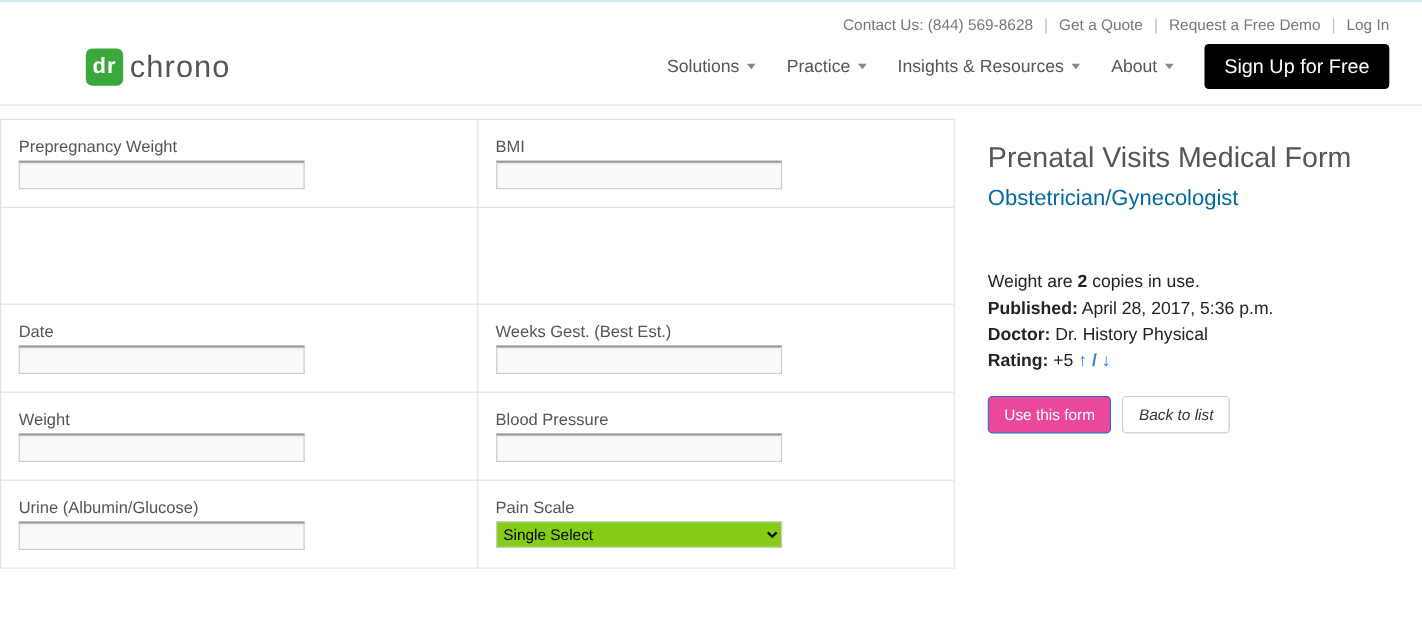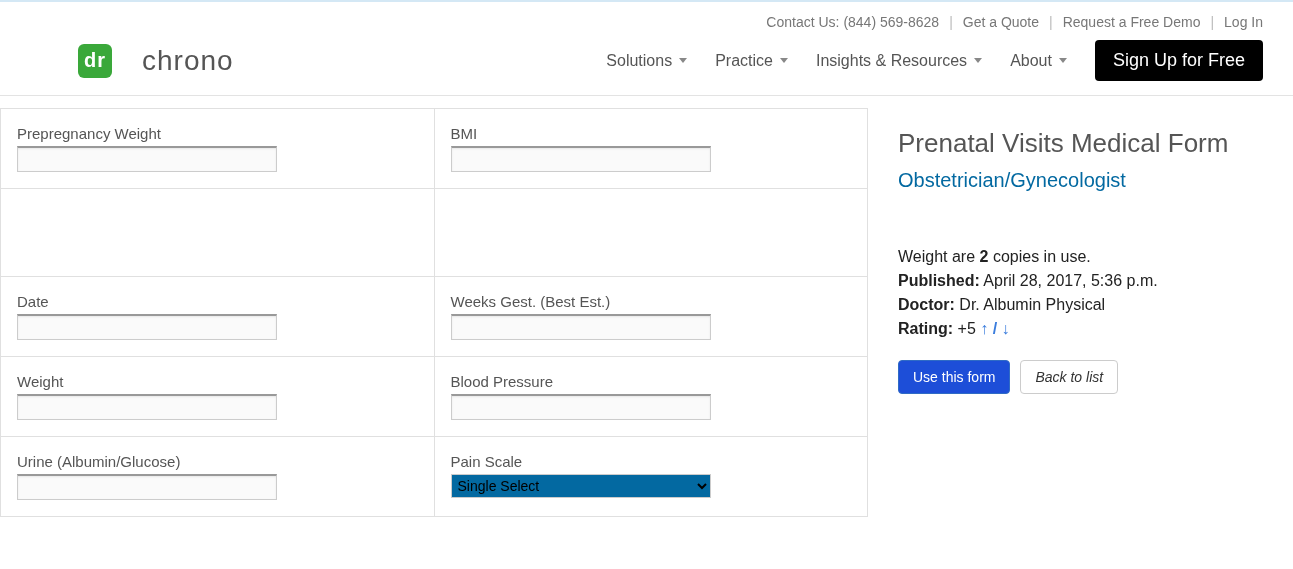--- a/index.html
+++ b/index.html
@@ -21,21 +21,21 @@
     }
     .topbar-item { color: #777; cursor: pointer; }
     .topbar-sep { color: #bbb; margin: 0 10px; }
     .header {
       display: flex;
       align-items: center;
       justify-content: space-between;
       padding: 10px 30px 14px 78px;
       border-bottom: 1px solid #e3e3e3;
     }
-    .logo { display: flex; align-items: center; font-size: 28px; color: #555; letter-spacing: 1px; gap: 24px; }
+    .logo { display: flex; align-items: center; font-size: 28px; color: #555; letter-spacing: 1px; }
     .logo-badge {
       background: #3aa83a;
       color: #fff;
       font-weight: 600;
       border-radius: 6px;
       width: 34px;
       height: 34px;
       display: inline-flex;
       align-items: center;
       justify-content: center;
@@ -93,21 +93,21 @@
       border: 1px solid #ccc;
       border-top: 2px solid #999;
       background: #fafafa;
       box-shadow: inset 0 1px 2px rgba(0,0,0,0.08);
       padding: 0 4px;
     }
     .field-select {
       width: 260px;
       height: 24px;
       border: 1px solid #ccc;
-      background: #0369a1;
+      background: #84cc16;
       font-size: 14px;
       padding: 0 2px;
     }
     .sidebar {
       padding: 20px 30px 0 30px;
       flex: 1;
     }
     .page-title {
       font-size: 26px;
       font-weight: 400;
@@ -118,21 +118,21 @@
       font-size: 20px;
       color: #0369a1;
       margin-bottom: 56px;
     }
     .info-line { font-size: 16px; color: #222; margin-bottom: 6px; }
     .info-line b { font-weight: 700; }
     .rating-arrows { color: #3b7ddd; font-weight: bold; }
     .rating-up, .rating-down { cursor: pointer; }
     .action-row { margin-top: 22px; display: flex; gap: 10px; }
     .btn-primary {
-      background: #1d4ed8;
+      background: #ec4899;
       color: #fff;
       border: 1px solid #2f6bc5;
       padding: 8px 14px;
       border-radius: 4px;
       font-size: 14px;
       cursor: pointer;
     }
     .btn-default {
       background: #fff;
       color: #333;
@@ -241,21 +241,21 @@
     <h1 class="page-title">Prenatal Visits Medical Form</h1>
     <div class="page-subtitle">Obstetrician/Gynecologist</div>
 
     <div class="info-line">
       <span>Weight are </span><b>2</b><span> copies in use.</span>
     </div>
     <div class="info-line">
       <b>Published:</b><span> April 28, 2017, 5:36 p.m.</span>
     </div>
     <div class="info-line">
-      <b>Doctor:</b><span> Dr. Albumin Physical</span>
+      <b>Doctor:</b><span> Dr. History Physical</span>
     </div>
     <div class="info-line">
       <b>Rating:</b><span> +5  </span>
       <span class="rating-arrows">
         <span class="rating-up">↑</span><span> / </span><span class="rating-down">↓</span>
       </span>
     </div>
 
     <div class="action-row">
       <button class="btn-primary">Use this form</button>

